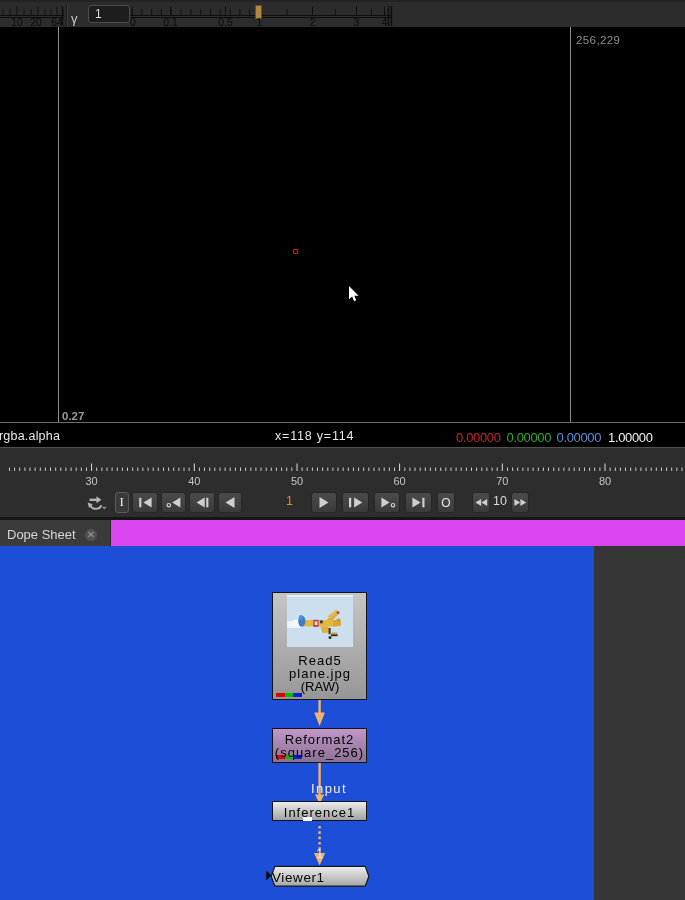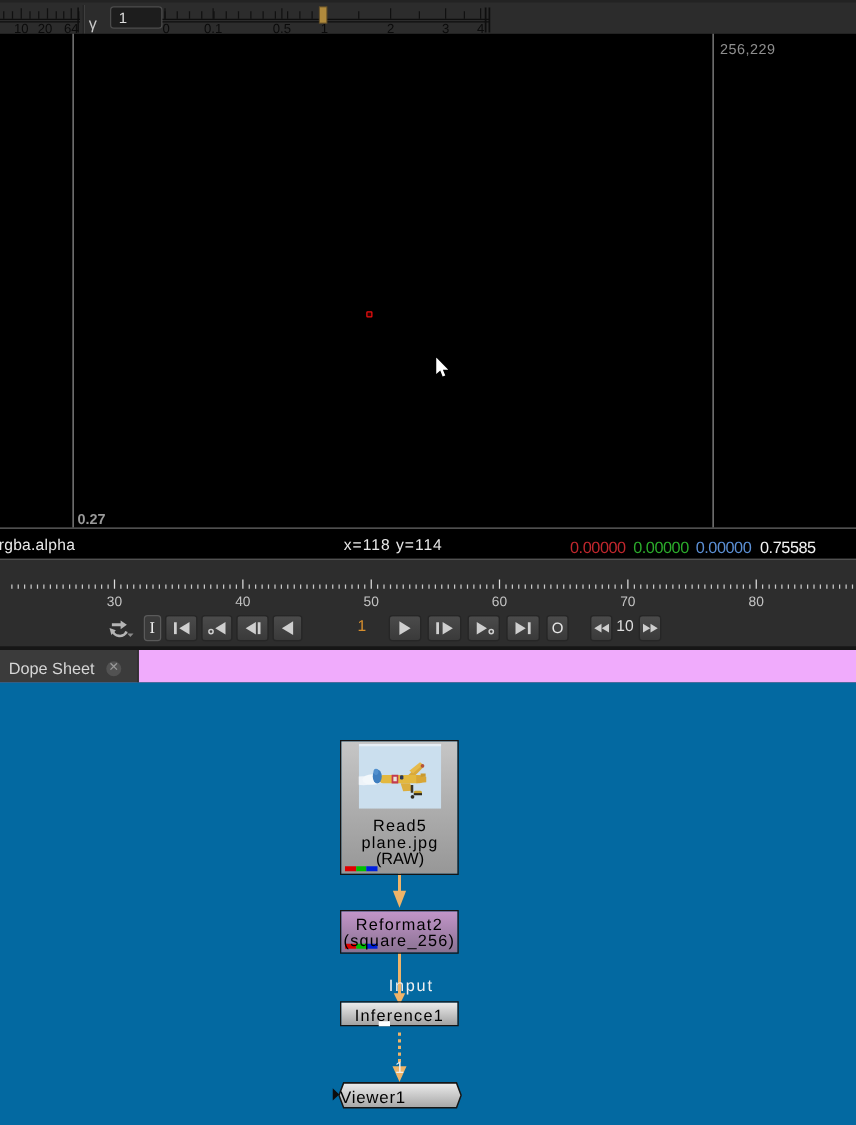--- a/index.html
+++ b/index.html
@@ -30,29 +30,29 @@
 
 .timeline { position:absolute; left:0; top:447px; width:685px; height:70px;
   background:#2d2d2d; border-top:1px solid #515151; }
 .btn { position:absolute; top:43.5px; height:21px; border-radius:3px;
   background:linear-gradient(#4b4b4b,#3a3a3a); border:1px solid #262626; }
 .fnum { position:absolute; top:46px; color:#d78f2e; font-size:12.5px; }
 .fps { position:absolute; top:46px; color:#dcdcdc; font-size:12.5px; }
 
 
 .gapline { position:absolute; left:0; top:517px; width:685px; height:3px; background:#161616; }
-.tabbar { position:absolute; left:0; top:520px; width:685px; height:26px; background:#f0abfc; }
+.tabbar { position:absolute; left:0; top:520px; width:685px; height:26px; background:#d946ef; }
 .tab { position:absolute; left:0; top:0; width:111px; height:26px; background:#3b3b3b;
   border-right:1px solid #2a2a2a; }
 .tab .lbl { position:absolute; left:7px; top:6.5px; font-size:13px; color:#d6d6d6; }
 .tclose { position:absolute; left:85px; top:8.5px; width:12px; height:12px; border-radius:6px;
   background:#525252; color:#9a9a9a; font-size:10px; line-height:12px; text-align:center; }
 
 
-.graph { position:absolute; left:0; top:546px; width:685px; height:354px; background:#0369a1; }
+.graph { position:absolute; left:0; top:546px; width:594px; height:354px; background:#1d4ed8; }
 .node { position:absolute; border:1px solid #141414; color:#000; text-align:center;
   font-size:13px; letter-spacing:1px; }
 .nread { left:271.5px; top:46px; width:95.5px; height:107.5px;
   background:linear-gradient(#c6c6c6, #a9a9a9 60%, #979797); }
 .nreformat { left:271.5px; top:181.5px; width:95.5px; height:35px;
   background:linear-gradient(#c295c9, #8a7292); }
 .ninfer { left:271.5px; top:255px; width:95.5px; height:20px;
   background:linear-gradient(#ececec, #a2a2a2); }
 .chanbar { position:absolute; bottom:2px; left:3.5px; width:27px; height:3.5px; }
 .chanbar i { position:absolute; top:0; height:3.5px; width:8.5px; }
@@ -132,21 +132,21 @@
     <div class="reddot"></div>
     <svg class="abs" style="left:348px;top:259px" width="12" height="17" viewBox="0 0 12 17">
       <path d="M1 0 L1 13.2 L4.2 10.4 L6.1 15.2 L8.2 14.3 L6.3 9.7 L10.6 9.7 Z" fill="#fff"></path>
     </svg>
     <div class="infobar">
       <span style="left:-1px;letter-spacing:0.2px">rgba.alpha</span>
       <span style="left:275px;letter-spacing:0.8px">x=118 y=114</span>
       <span style="left:456px;top:2.5px;color:#c1272d;font-size:13px;letter-spacing:-0.35px">0.00000</span>
       <span style="left:506.5px;top:2.5px;color:#2bab2b;font-size:13px;letter-spacing:-0.35px">0.00000</span>
       <span style="left:556.5px;top:2.5px;color:#5b8fd4;font-size:13px;letter-spacing:-0.35px">0.00000</span>
-      <span style="left:608px;top:2.5px;color:#f2f2f2;font-size:13px;letter-spacing:-0.35px">0.75585</span>
+      <span style="left:608px;top:2.5px;color:#f2f2f2;font-size:13px;letter-spacing:-0.35px">1.00000</span>
     </div>
   </div>
 
   <div class="timeline">
     <svg class="abs" style="left:0;top:0" width="685" height="40">
         <line x1="9.5" y1="19.5" x2="9.5" y2="23" stroke="#c8c8c8" stroke-width="1"></line>
 <line x1="14.6" y1="19.5" x2="14.6" y2="23" stroke="#c8c8c8" stroke-width="1"></line>
 <line x1="19.7" y1="19.5" x2="19.7" y2="23" stroke="#c8c8c8" stroke-width="1"></line>
 <line x1="24.9" y1="19.5" x2="24.9" y2="23" stroke="#c8c8c8" stroke-width="1"></line>
 <line x1="30.0" y1="19.5" x2="30.0" y2="23" stroke="#c8c8c8" stroke-width="1"></line>

